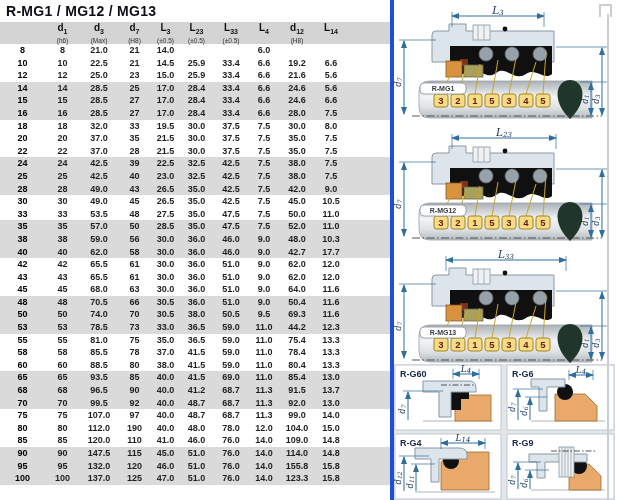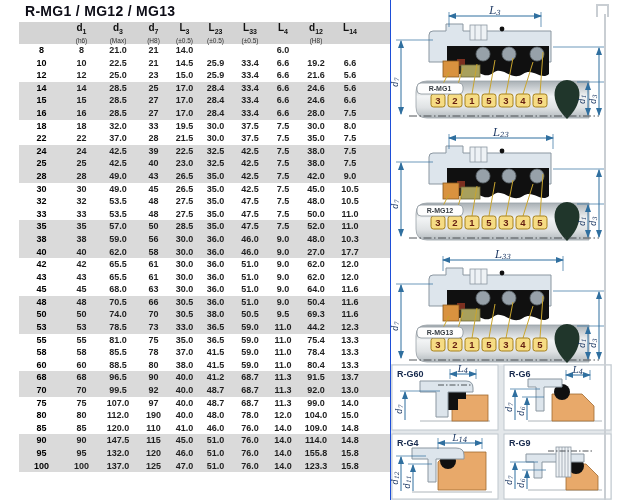--- a/index.html
+++ b/index.html
@@ -4,21 +4,21 @@
 <style>
   html,body{margin:0;padding:0;}
   body{
     width:617px;height:500px;overflow:hidden;background:#ffffff;
     font-family:"Liberation Sans",sans-serif;
     -webkit-font-smoothing:antialiased;
   }
   .page{position:relative;width:617px;height:500px;background:#fff;}
 
   
-  .left{position:absolute;left:0;top:0;width:390px;padding-left:19px;}
+  .left{position:absolute;left:0;top:0;width:390px;}
   .title{
     height:19px;padding:3px 0 0 6px;
     font-size:14px;font-weight:bold;color:#0c0c16;letter-spacing:.3px;
   }
   table.dim{border-collapse:collapse;table-layout:fixed;width:390px;}
   table.dim thead th{
     background:#d4d4d4;height:22px;padding:0;vertical-align:middle;
     font-weight:bold;color:#111;
   }
   th.corner{background:linear-gradient(to bottom right,#c6c6c6 48%,#ededed 52%);}
@@ -29,21 +29,21 @@
     height:12.6px;line-height:12.6px;padding:0;margin:0;
     font-size:9px;font-weight:bold;text-align:center;color:#1f1f1f;
     white-space:nowrap;overflow:hidden;
   }
   table.dim tbody th{color:#000;}
   table.dim tbody tr.g{background:#dadada;}
 
   
   .right{
     position:absolute;left:390px;top:0;width:227px;height:500px;
-    border-left:1px solid #1d4ed8;box-sizing:border-box;background:#fff;
+    border-left:4px solid #1d4ed8;box-sizing:border-box;background:#fff;
   }
   .edge-line{position:absolute;left:213px;top:14px;width:0;height:486px;border-left:2px solid #c9ced3;}
   .edge-notch{position:absolute;left:205px;top:4px;width:9px;height:11px;
     border:2px solid #c9ced3;border-bottom:none;background:#fff;}
 
   
   .ext{stroke:#2f6f9f;stroke-width:0.7;}
   .dimln{stroke:#2f6f9f;stroke-width:1;}
   .metal{fill:#dde5ec;stroke:#8b97a1;stroke-width:1;}
   .metal2{fill:#eef2f5;stroke:#8b97a1;stroke-width:0.8;}
@@ -217,20 +217,33 @@
             <td>33</td>
             <td>19.5</td>
             <td>30.0</td>
             <td>37.5</td>
             <td>7.5</td>
             <td>30.0</td>
             <td>8.0</td>
             <td></td>
           </tr>
           <tr>
+            <th>20</th>
+            <td>20</td>
+            <td>37.0</td>
+            <td>35</td>
+            <td>21.5</td>
+            <td>30.0</td>
+            <td>37.5</td>
+            <td>7.5</td>
+            <td>35.0</td>
+            <td>7.5</td>
+            <td></td>
+          </tr>
+          <tr>
             <th>22</th>
             <td>22</td>
             <td>37.0</td>
             <td>28</td>
             <td>21.5</td>
             <td>30.0</td>
             <td>37.5</td>
             <td>7.5</td>
             <td>35.0</td>
             <td>7.5</td>
@@ -278,33 +291,20 @@
           <tr>
             <th>30</th>
             <td>30</td>
             <td>49.0</td>
             <td>45</td>
             <td>26.5</td>
             <td>35.0</td>
             <td>42.5</td>
             <td>7.5</td>
             <td>45.0</td>
-            <td>10.5</td>
-            <td></td>
-          </tr>
-          <tr>
-            <th>32</th>
-            <td>32</td>
-            <td>53.5</td>
-            <td>48</td>
-            <td>27.5</td>
-            <td>35.0</td>
-            <td>47.5</td>
-            <td>7.5</td>
-            <td>48.0</td>
             <td>10.5</td>
             <td></td>
           </tr>
           <tr>
             <th>33</th>
             <td>33</td>
             <td>53.5</td>
             <td>48</td>
             <td>27.5</td>
             <td>35.0</td>
@@ -342,21 +342,21 @@
           </tr>
           <tr class="g">
             <th>40</th>
             <td>40</td>
             <td>62.0</td>
             <td>58</td>
             <td>30.0</td>
             <td>36.0</td>
             <td>46.0</td>
             <td>9.0</td>
-            <td>27.0</td>
+            <td>42.7</td>
             <td>17.7</td>
             <td></td>
           </tr>
           <tr>
             <th>42</th>
             <td>42</td>
             <td>65.5</td>
             <td>61</td>
             <td>30.0</td>
             <td>36.0</td>
@@ -461,20 +461,33 @@
             <th>60</th>
             <td>60</td>
             <td>88.5</td>
             <td>80</td>
             <td>38.0</td>
             <td>41.5</td>
             <td>59.0</td>
             <td>11.0</td>
             <td>80.4</td>
             <td>13.3</td>
+            <td></td>
+          </tr>
+          <tr class="g">
+            <th>65</th>
+            <td>65</td>
+            <td>93.5</td>
+            <td>85</td>
+            <td>40.0</td>
+            <td>41.5</td>
+            <td>69.0</td>
+            <td>11.0</td>
+            <td>85.4</td>
+            <td>13.0</td>
             <td></td>
           </tr>
           <tr class="g">
             <th>68</th>
             <td>68</td>
             <td>96.5</td>
             <td>90</td>
             <td>40.0</td>
             <td>41.2</td>
             <td>68.7</td>

